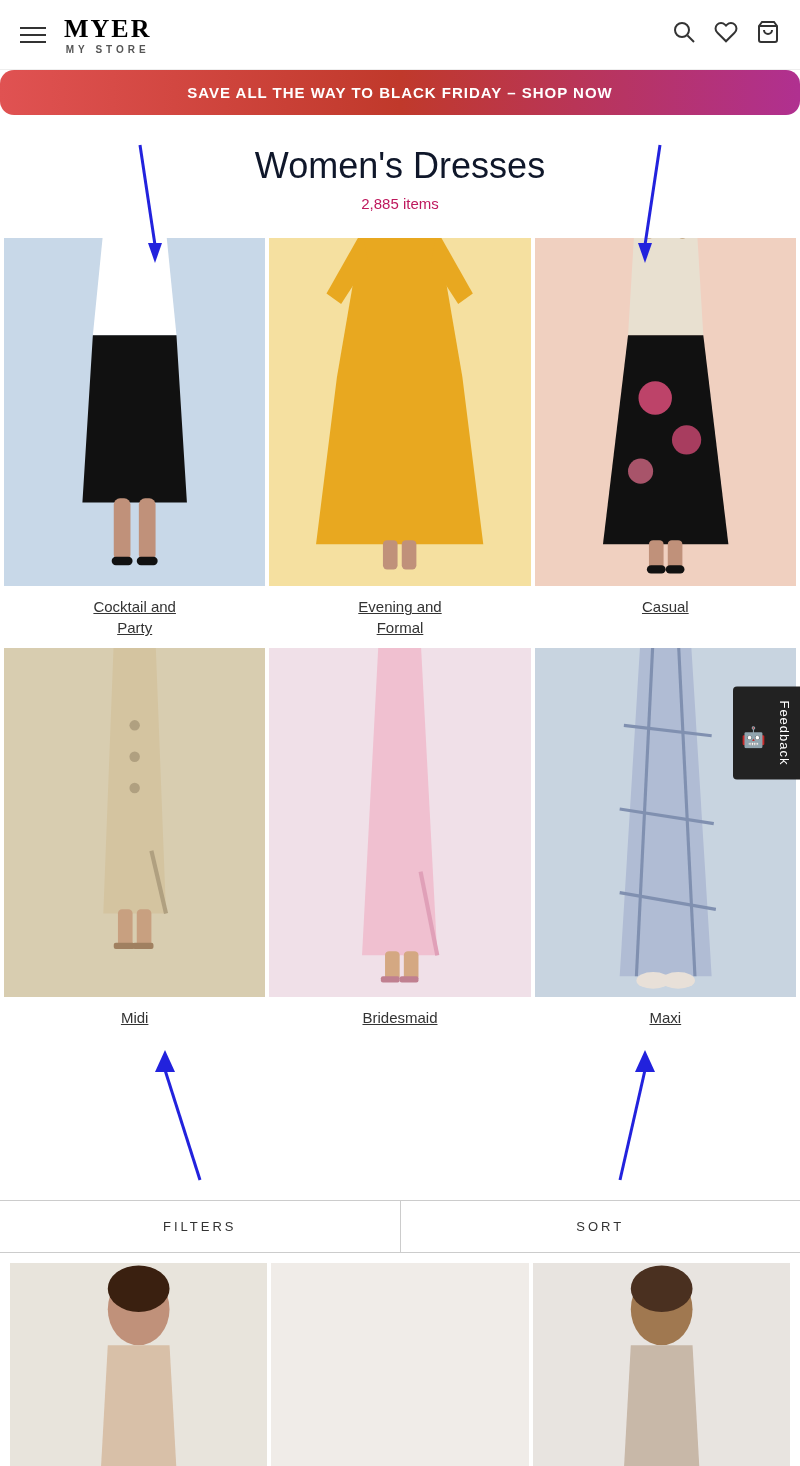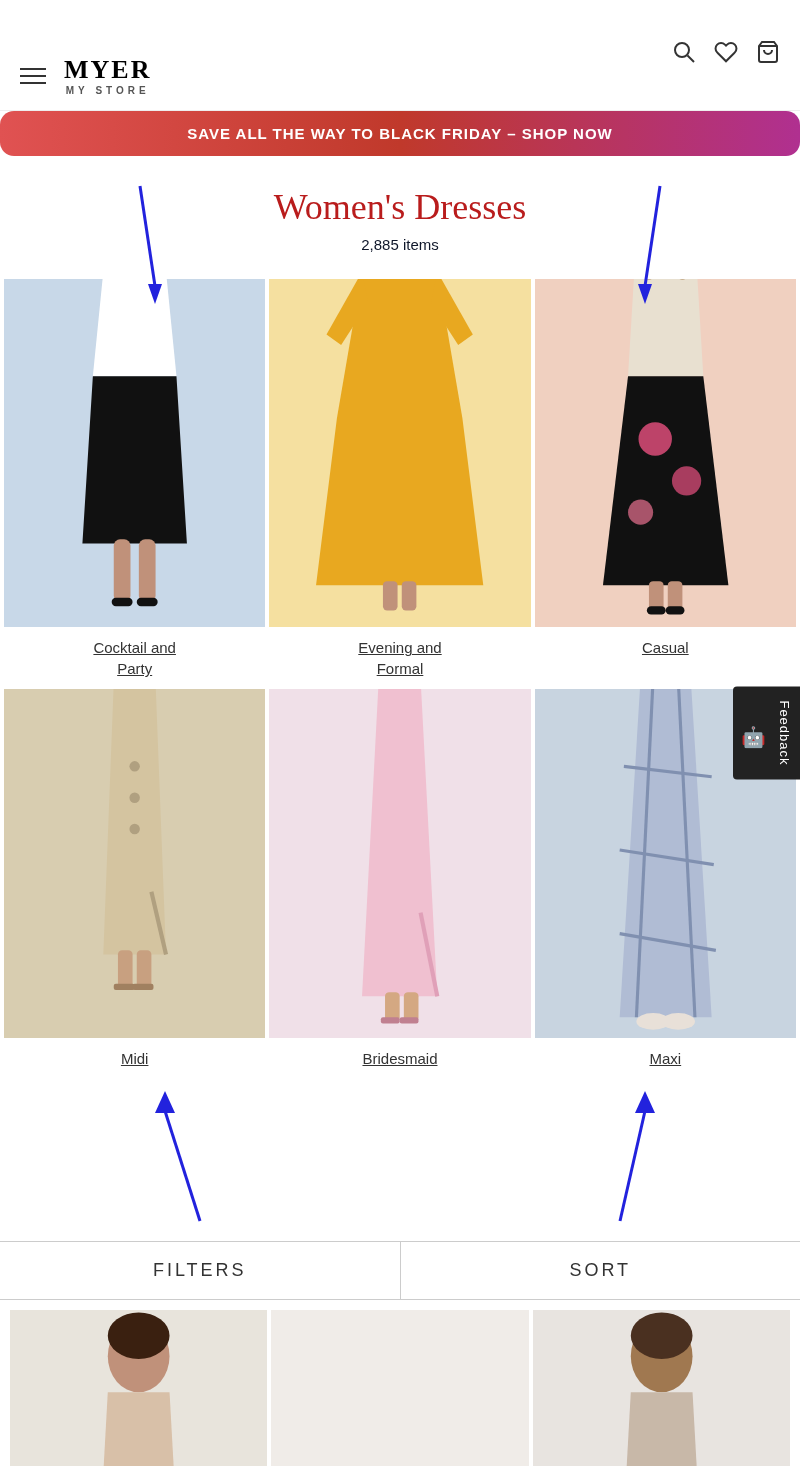--- a/index.html
+++ b/index.html
@@ -8,21 +8,21 @@
 
     
     .header {
       display: flex;
       align-items: center;
       justify-content: space-between;
       padding: 14px 20px;
       background: #fff;
       border-bottom: 1px solid #eee;
     }
-    .header-left { display: flex; align-items: center; margin-top: 41px; }
+    .header-left { display: flex; align-items: center; }
     .hamburger { display: flex; flex-direction: column; gap: 5px; cursor: pointer; }
     .hamburger span { display: block; width: 26px; height: 2px; background: #333; }
     .logo-area { margin-left: 18px; text-align: center; }
     .logo-title { font-size: 26px; font-weight: 900; letter-spacing: 2px; font-family: Georgia, serif; }
     .logo-sub { font-size: 10px; letter-spacing: 4px; color: #555; font-weight: bold; }
     .header-icons { display: flex; align-items: center; gap: 18px; }
     .icon-btn { background: none; border: none; cursor: pointer; font-size: 22px; color: #333; }
 
     
     .banner {
@@ -39,26 +39,26 @@
 
     
     .page-title-section {
       text-align: center;
       padding: 30px 20px 10px;
       position: relative;
     }
     .page-title-section h1 {
       font-size: 36px;
       font-weight: 400;
-      color: #b91c1c;
-      font-family: Liberation Serif, serif;
+      color: #0f172a;
+      font-family: Liberation Sans, sans-serif;
     }
     .item-count {
       font-size: 15px;
-      color: #0f172a;
+      color: #be185d;
       margin-top: 8px;
     }
 
     
     .categories-grid {
       display: grid;
       grid-template-columns: repeat(3, 1fr);
       gap: 4px;
       padding: 16px 4px;
       position: relative;
@@ -100,21 +100,21 @@
       border-top: 1px solid #ccc;
       border-bottom: 1px solid #ccc;
       background: #fff;
     }
     .bottom-bar-btn {
       flex: 1;
       display: flex;
       align-items: center;
       justify-content: center;
       padding: 18px 10px;
-      font-size: 18px;
+      font-size: 13px;
       letter-spacing: 3px;
       font-weight: 500;
       color: #333;
       cursor: pointer;
       background: none;
       border: none;
       border-right: 1px solid #ccc;
     }
     .bottom-bar-btn:last-child { border-right: none; }
 

